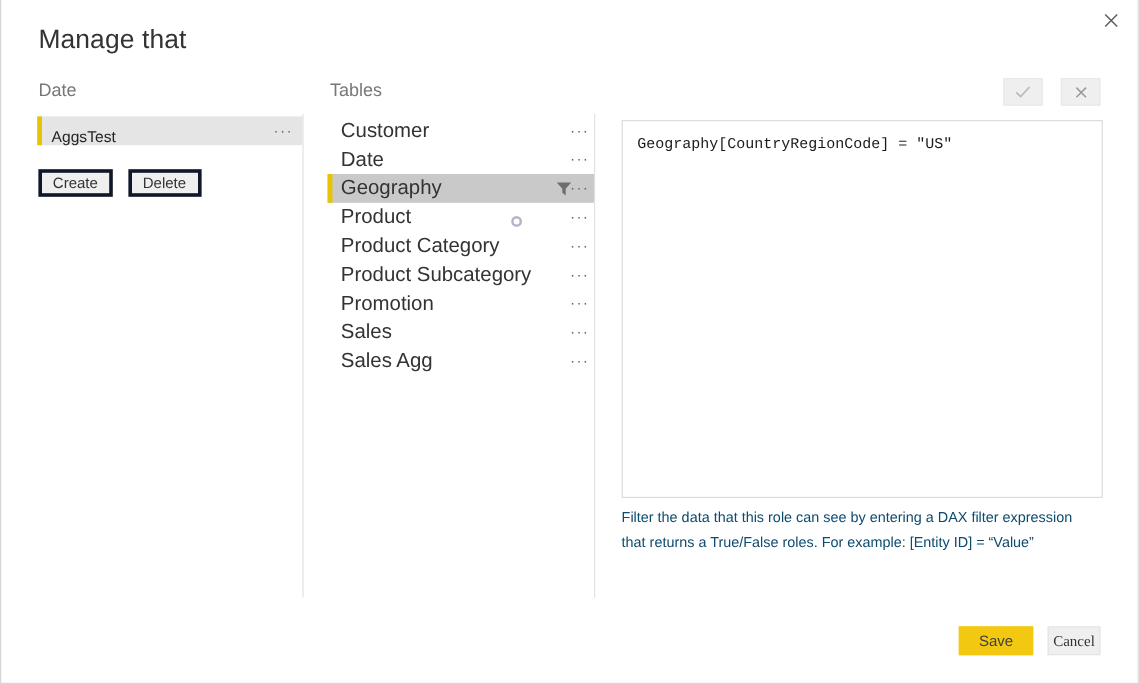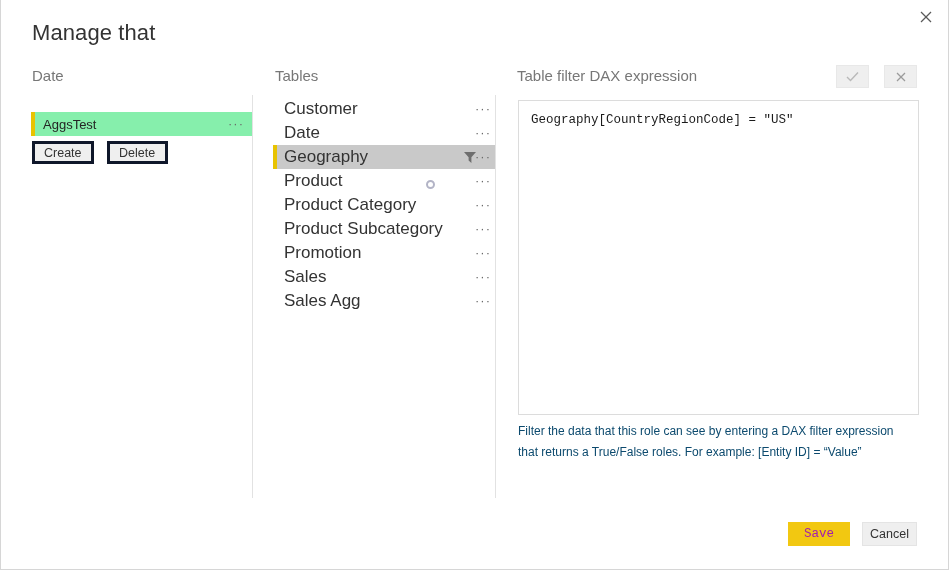--- a/index.html
+++ b/index.html
@@ -60,25 +60,24 @@
   #divider-2 { left: 494px; }
 
   
   #roles-list {
     position: absolute; left: 30px; top: 97px;
     width: 221px;
   }
   .role-row {
     position: relative;
     height: 24px;
-    background: #86efac;
+    background: #e5e5e5;
     display: flex;
-    align-items: center;
-    cursor: pointer;
-    margin-top: 15px;
+    align-items: flex-end;
+    cursor: pointer;
   }
   .role-row .accent {
     position: absolute; left: 0; top: 0;
     width: 4px; height: 100%;
     background: #e8c301;
   }
   .role-row .role-label {
     margin-left: 12px;
     font-size: 13px;
     color: #252525;
@@ -198,54 +197,53 @@
 
   
   #footer {
     position: absolute; right: 31px; bottom: 23px;
     display: flex; gap: 12px; align-items: center;
   }
   #save-btn {
     width: 62px; height: 24px;
     background: #f2c811;
     border: 1px solid #f2c811;
-    color: #a21caf;
+    color: #404040;
     font-size: 12.5px;
-    font-family: Liberation Mono, monospace;
+    font-family: Liberation Sans, sans-serif;
     cursor: pointer;
     display: flex; align-items: center; justify-content: center;
   }
   #cancel-btn {
-    width: 55px; height: 24px;
+    width: 44px; height: 24px;
     background: #efefef;
     border: 1px solid #e4e4e4;
     color: #333333;
     font-size: 12.5px;
-    font-family: Liberation Sans, sans-serif;
+    font-family: Liberation Serif, serif;
     cursor: pointer;
     display: flex; align-items: center; justify-content: center;
   }
 </style>
 </head>
 <body>
 
 <div id="dialog">
 
   <button id="close-btn" title="Close">
     <svg width="12" height="12" viewBox="0 0 12 12">
       <line x1="1" y1="1" x2="11" y2="11" stroke="#5a5a5a" stroke-width="1.2"></line>
       <line x1="11" y1="1" x2="1" y2="11" stroke="#5a5a5a" stroke-width="1.2"></line>
     </svg>
   </button>
 
   <div id="title">Manage that</div>
 
   <div class="col-header" id="roles-header">Date</div>
   <div class="col-header" id="tables-header">Tables</div>
-  <div class="col-header" id="dax-header">Table filter DAX expression</div>
 
   <div class="divider" id="divider-1"></div>
   <div class="divider" id="divider-2"></div>
 
   <div id="roles-list">
     <div class="role-row">
       <span class="accent"></span>
       <span class="role-label">AggsTest</span>
       <span class="row-ellipsis">···</span>
     </div>

